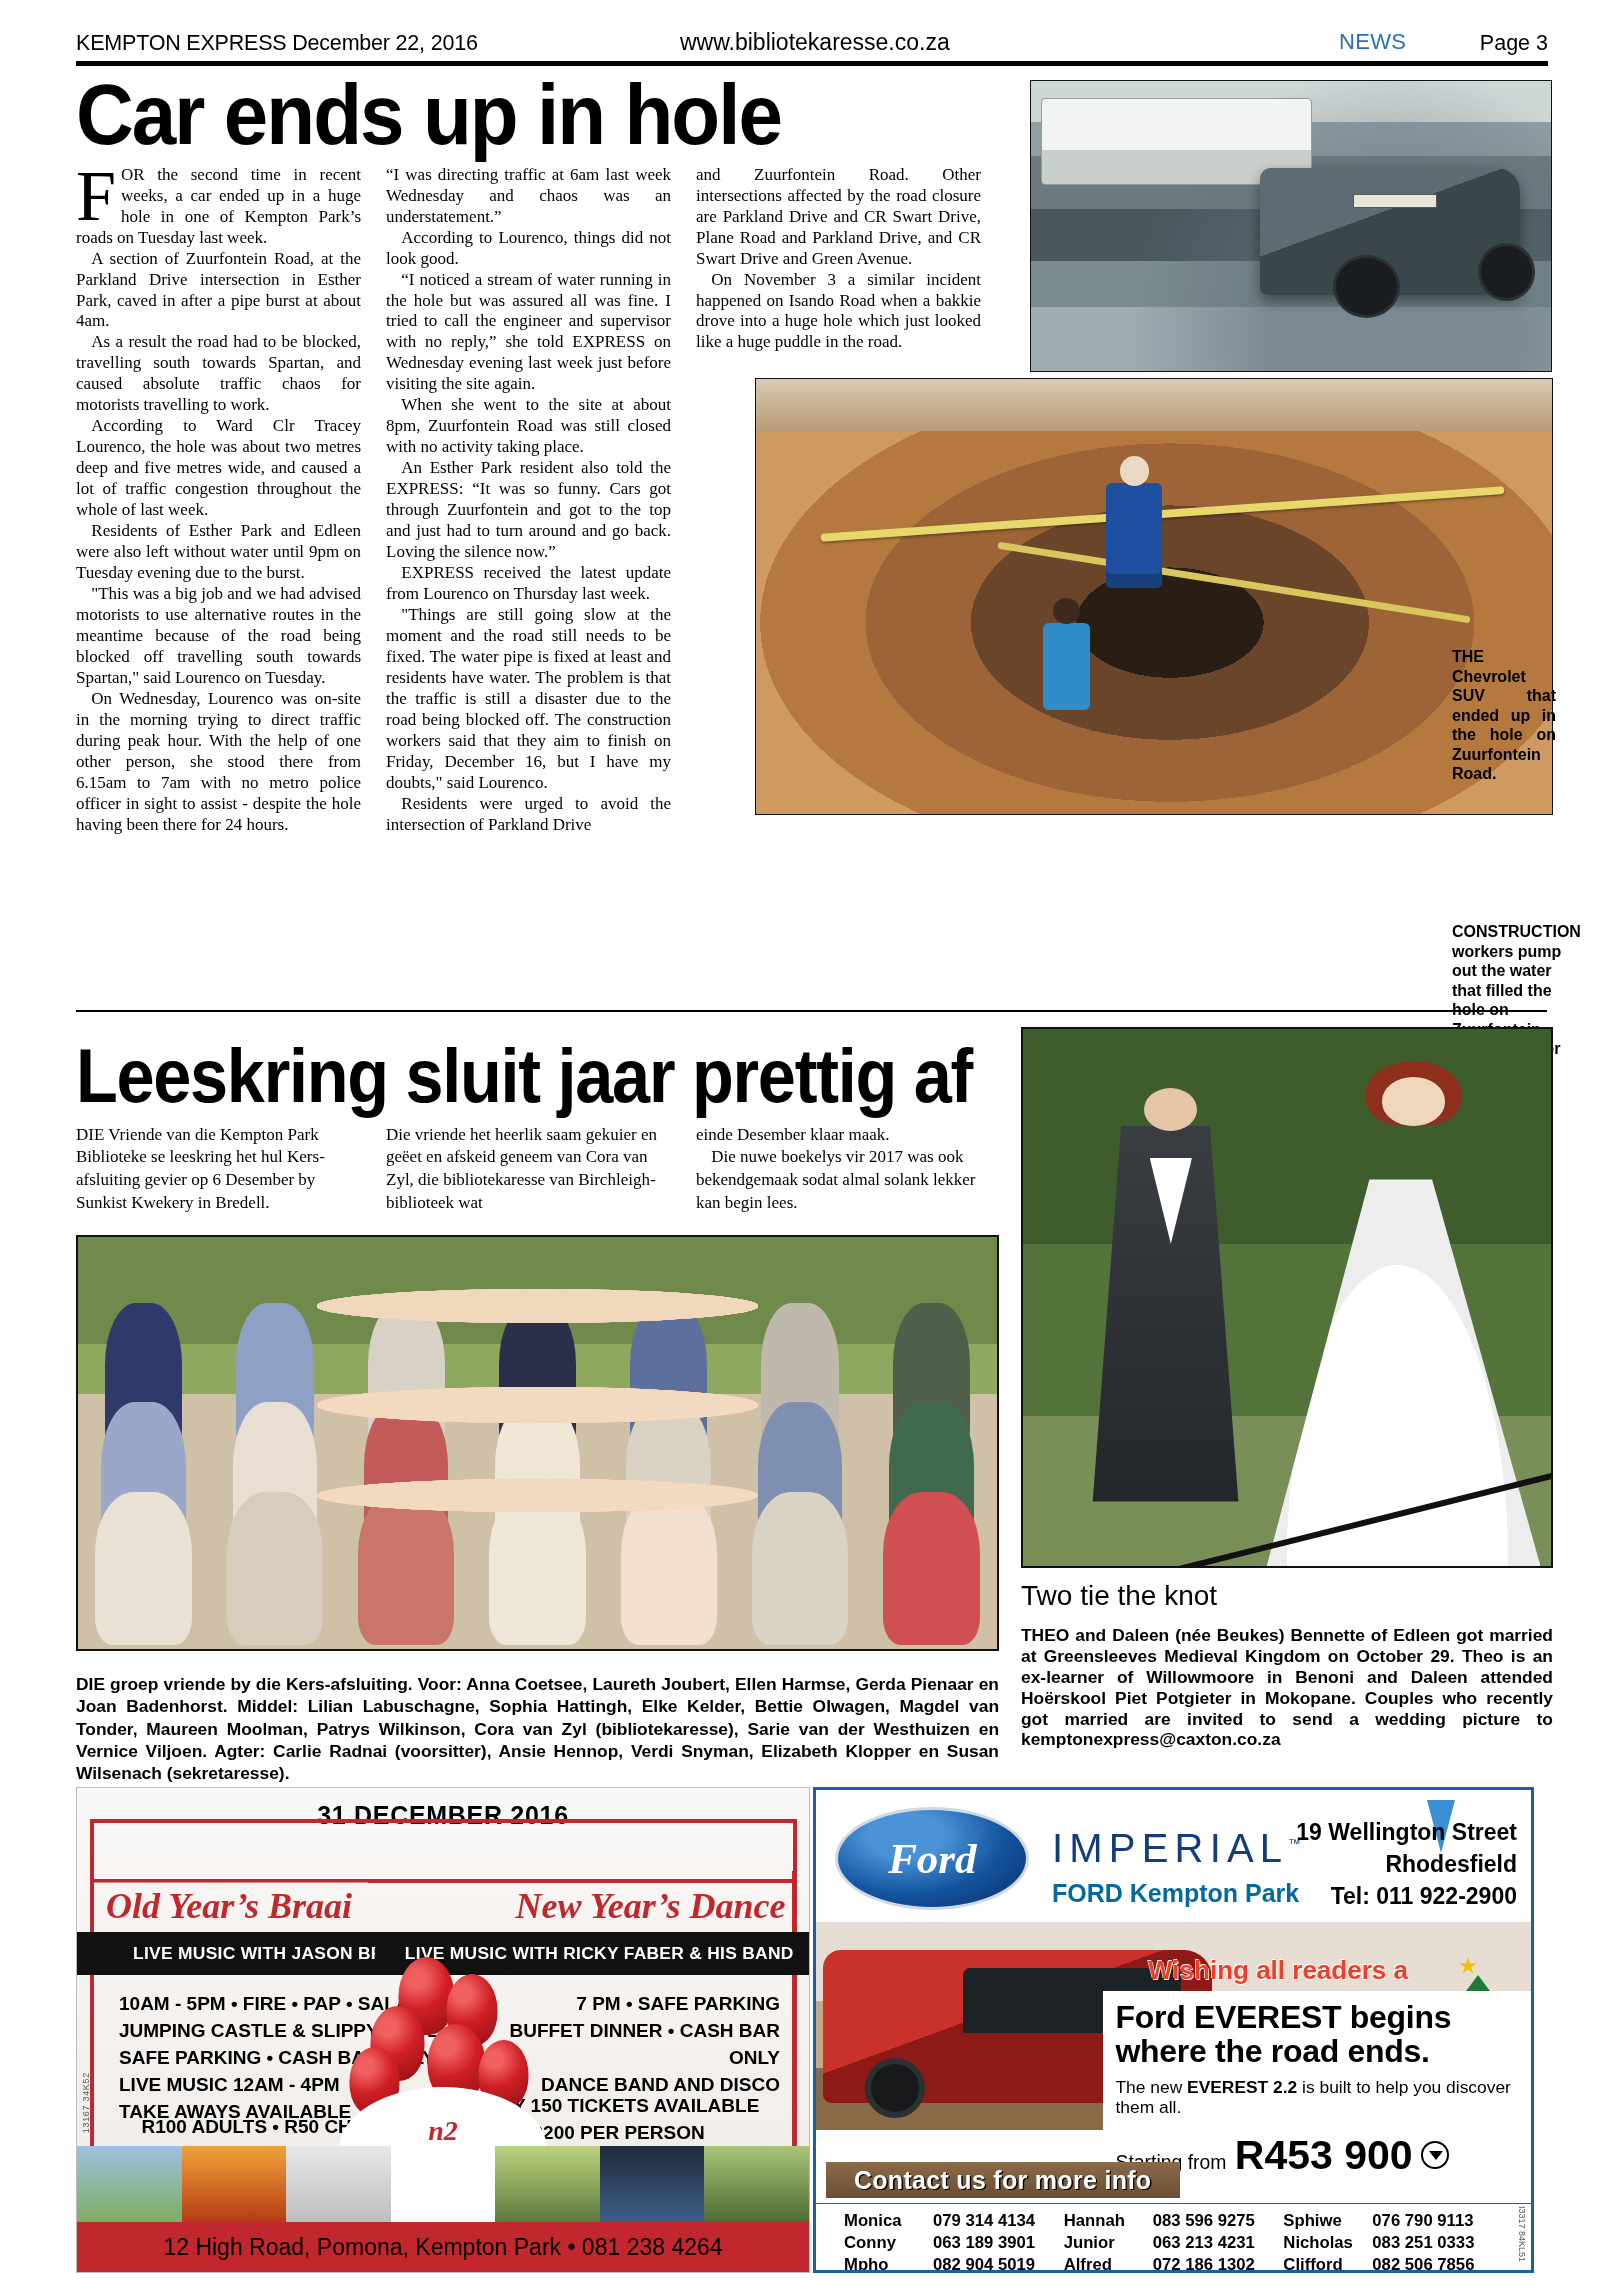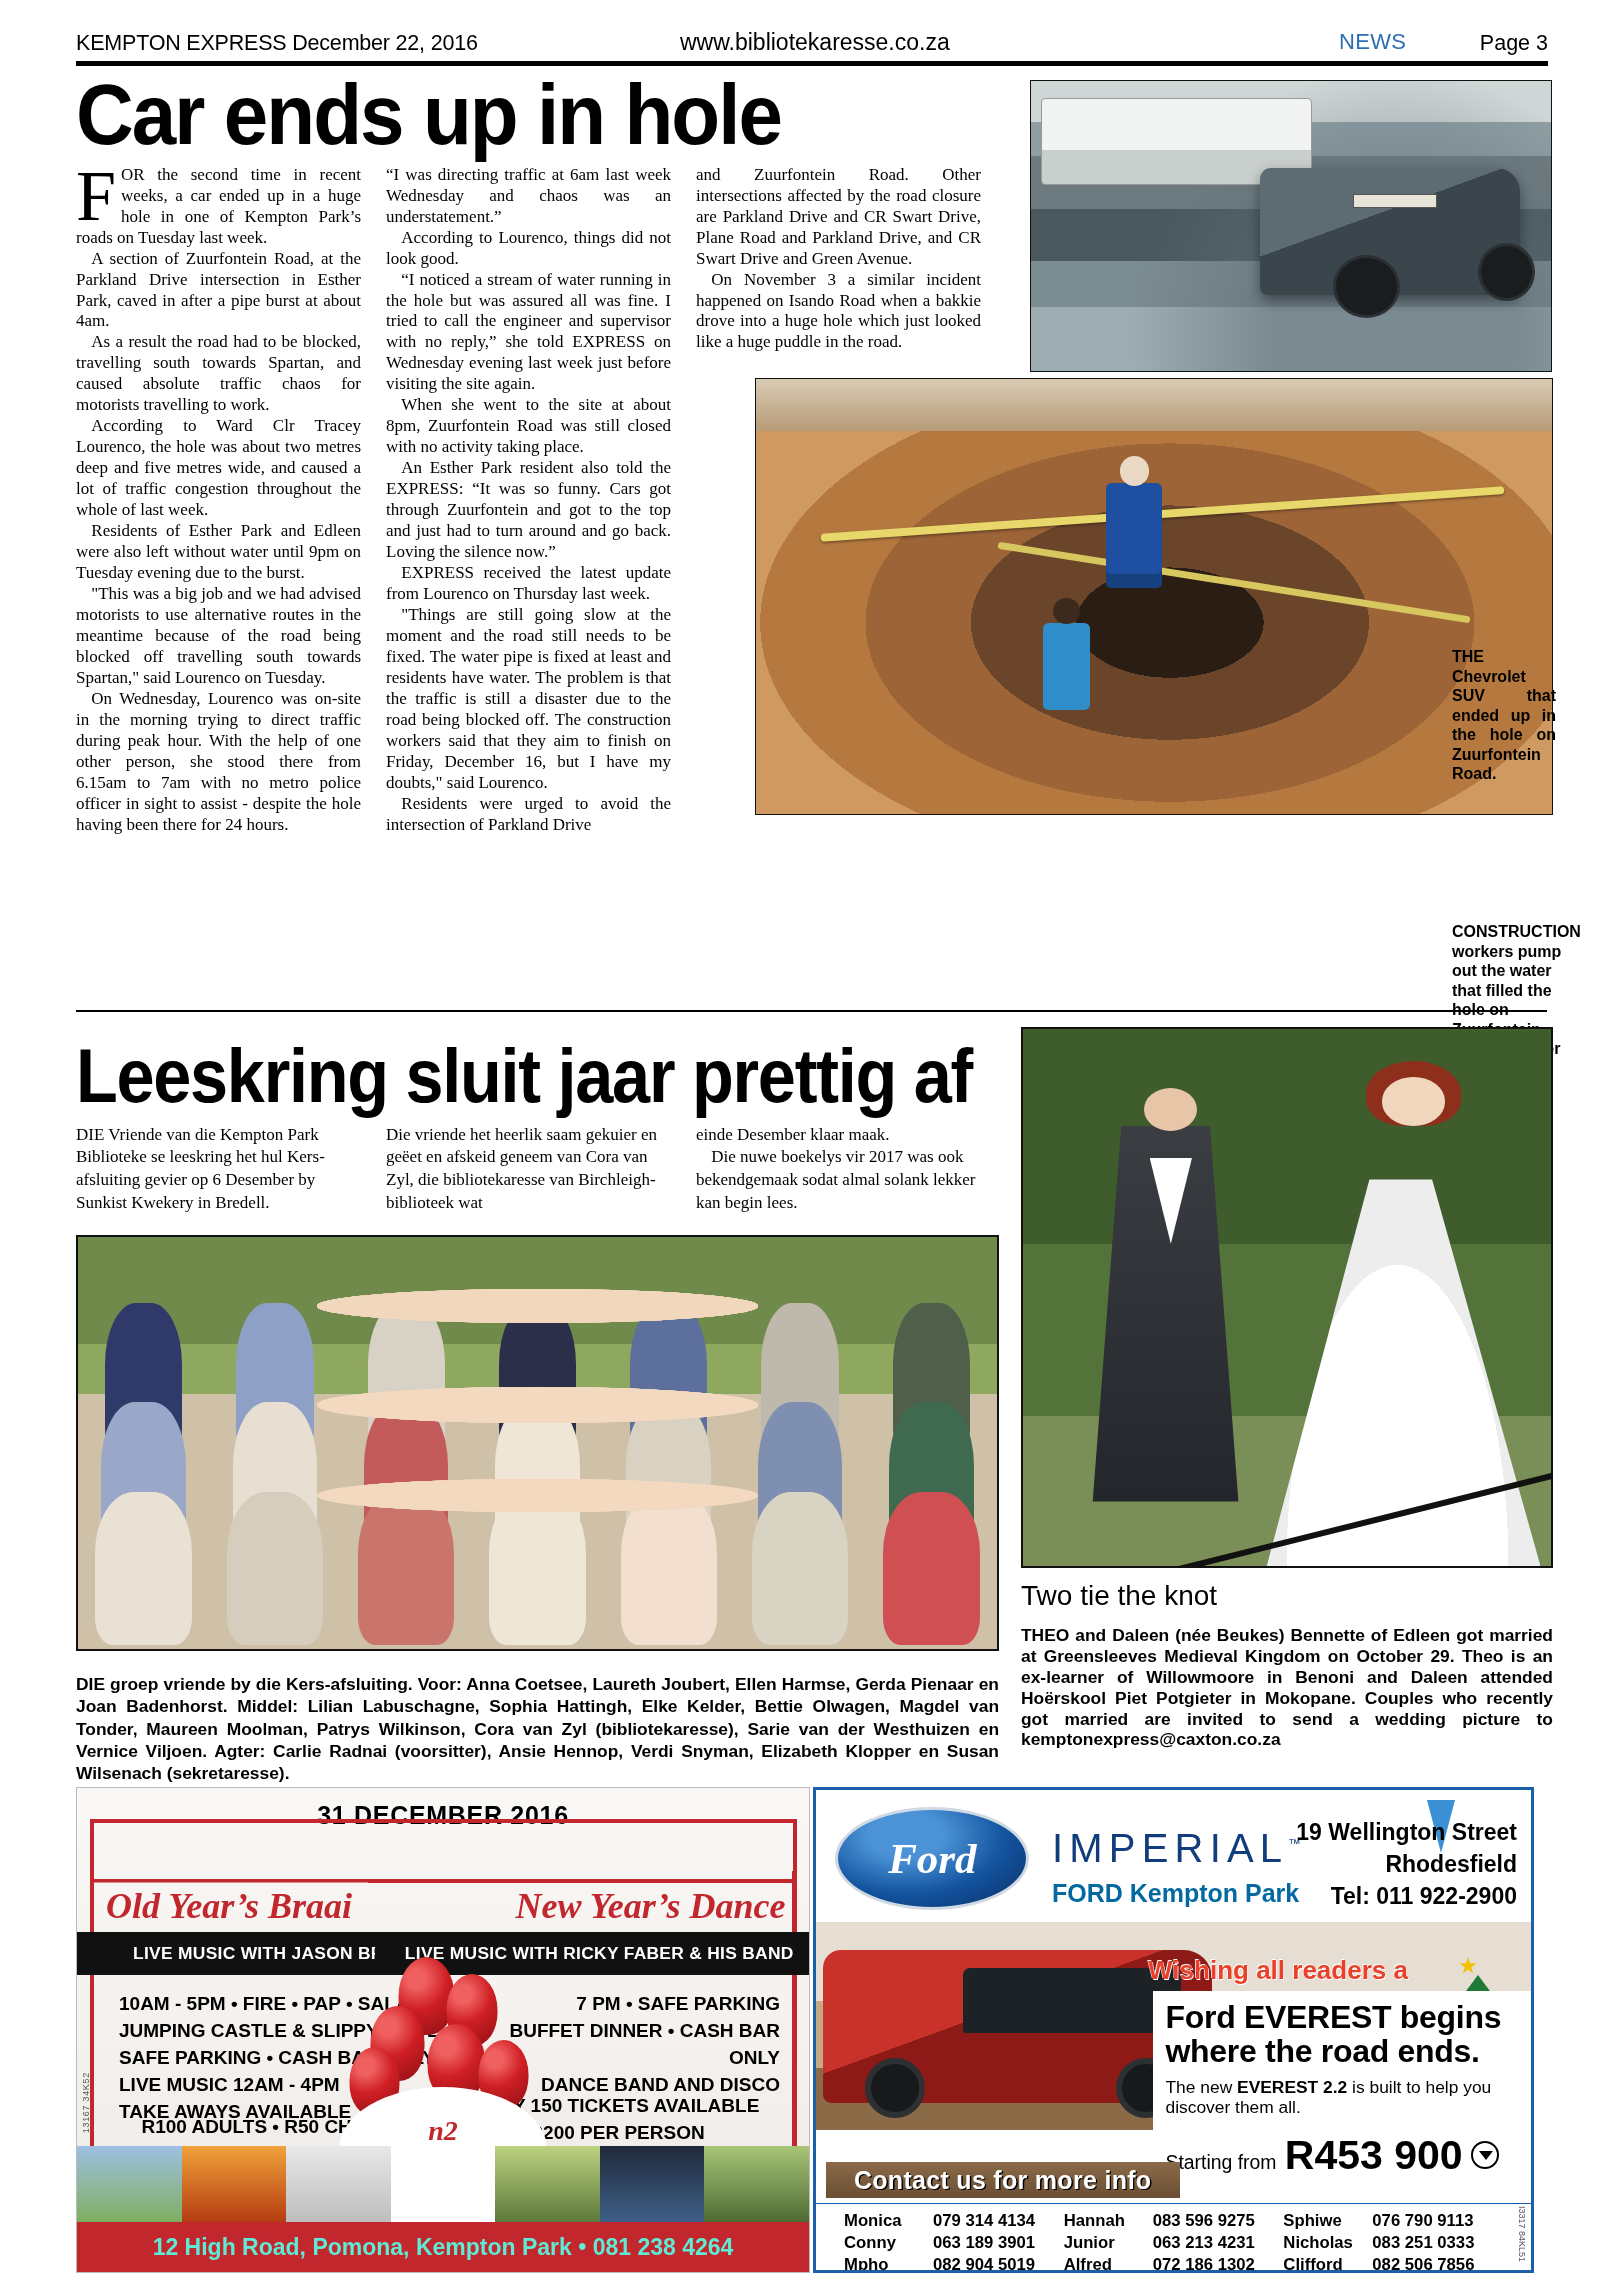--- a/index.html
+++ b/index.html
@@ -153,21 +153,21 @@
   .ad-ny .price-l { position:absolute; left:42px; top:326px; width:326px; font-weight:bold; font-size:19px; line-height:1.42; text-align:center; }
   .ad-ny .price-r { position:absolute; right:29px; top:305px; width:326px; font-weight:bold; font-size:19px; line-height:1.42; text-align:center; }
   .ad-ny .balloons { position:absolute; left:50%; top:169px; transform:translateX(-50%); width:187px; height:187px; }
   .ad-ny .balloons i { position:absolute; display:block; background: radial-gradient(circle at 32% 28%, #f06060 0 14%, #cf1f24 45%, #8d0f14 100%); border-radius:50% 50% 46% 46%; }
   .ad-ny .logo { position:absolute; left:50%; bottom:60px; transform:translateX(-50%); width:208px; height:125px; background:#fff; border-radius:50%;
     display:flex; flex-direction:column; align-items:center; justify-content:center; color:#c1272d; font-family:"Liberation Serif", serif; font-style:italic; font-weight:bold; }
   .ad-ny .logo .n2 { font-size:28px; line-height:0.9; }
   .ad-ny .logo .af { font-size:42px; line-height:0.9; }
   .ad-ny .strip { position:absolute; left:0; right:0; bottom:50px; height:76px; display:flex; }
   .ad-ny .strip span { flex:1; }
-  .ad-ny .footer { position:absolute; left:0; right:0; bottom:0; height:50px; background:#c1272d; color:#5eead4; display:flex; align-items:center; justify-content:center; font-weight:bold; font-size:23px; }
+  .ad-ny .footer { position:absolute; left:0; right:0; bottom:0; height:50px; background:#c1272d; color:#000000; display:flex; align-items:center; justify-content:center; font-weight:normal; font-size:23px; }
   .ad-ny .code { position:absolute; left:4.2px; bottom:139px; font-size:9px; color:#555; writing-mode: vertical-rl; transform: rotate(180deg); letter-spacing:0.7px; }
 
   
   .ad-ford { width: 721px; position: relative; background:#fff; border: 3.5px solid #1a5fa8; overflow: hidden; }
   .ad-ford .topbar { position:absolute; left:0; right:0; top:0; height:132px; background:#fff; }
   .ad-ford .oval { position:absolute; left:19.4px; top:16.7px; width:194px; height:103px; border-radius:50%;
     background: radial-gradient(ellipse at 36% 26%, #4b93d6 0 22%, #13539f 58%, #0a2f63 100%); border:3.5px solid #cfd9e4;
     display:flex; align-items:center; justify-content:center; }
   .ad-ford .oval span { color:#fff; font-family:"Liberation Serif", serif; font-style:italic; font-weight:bold; font-size:43px; }
   .ad-ford .imperial { position:absolute; left:236px; top:36px; color:#123d7c; font-size:40px; letter-spacing:6.2px; font-weight:normal; }
@@ -181,21 +181,21 @@
     background: linear-gradient(160deg,#c8322b 0 42%, #8d1a17 42% 100%); border-radius:18px 28px 8.3px 8.3px; }
   .ad-ford .truck .win { position:absolute; left:36%; top:12%; width:56%; height:42%; background:#1d2226; border-radius:7px 12.5px 2.8px 2.8px; }
   .ad-ford .truck .wh { position:absolute; bottom:-15.3px; width:60px; height:60px; background:#17191b; border-radius:50%; border:6.2px solid #2c3033; }
   .ad-ford .truck .wh1 { left:42px; } .ad-ford .truck .wh2 { right:36px; }
   .ad-ford .wish { position:absolute; right:104px; top:164px; width:298px; text-align:center; color:#e8402a; font-weight:bold; font-size:26px; line-height:1.28;
     text-shadow: 0.7px 0.7px 0 #fff, -0.7px -0.7px 0 #fff; }
   .ad-ford .tree { position:absolute; right:14px; top:167px; width:78px; height:139px; }
   .ad-ford .tree i { position:absolute; left:50%; transform:translateX(-50%); width:0; height:0; border-left:32px solid transparent; border-right:32px solid transparent; border-bottom:43px solid #1f7a38; }
   .ad-ford .tree .t1{ top:18px; } .ad-ford .tree .t2{ top:47px; } .ad-ford .tree .t3{ top:78px; }
   .ad-ford .tree .star { position:absolute; top:0; left:29px; width:18px; height:18px; background:#f2c200; clip-path: polygon(50% 0,61% 35%,98% 35%,68% 57%,79% 91%,50% 70%,21% 91%,32% 57%,2% 35%,39% 35%); border:none; }
-  .ad-ford .panel { position:absolute; right:0; top:201px; width:378px; bottom:67px; background:#fff; padding:9.7px 14px 0 12.5px; }
+  .ad-ford .panel { position:absolute; right:0; top:201px; width:428px; bottom:67px; background:#fff; padding:9.7px 14px 0 12.5px; }
   .ad-ford .panel h3 { font-size:32px; line-height:1.06; font-weight:bold; letter-spacing:-0.3px; }
   .ad-ford .panel .sub { margin-top:8.3px; font-size:17.4px; line-height:1.18; }
   .ad-ford .panel .sub b { font-weight:bold; }
   .ad-ford .panel .from { margin-top:14px; display:flex; align-items:baseline; gap:8.3px; }
   .ad-ford .panel .from .lbl { font-size:19.4px; }
   .ad-ford .panel .from .amt { font-size:41px; font-weight:bold; }
   .ad-ford .panel .from .chev { width:28px; height:28px; border:2.1px solid #000; border-radius:50%; position:relative; align-self:center; }
   .ad-ford .panel .from .chev:after { content:""; position:absolute; left:6.2px; top:7.6px; width:0; height:0; border-left:7.6px solid transparent; border-right:7.6px solid transparent; border-top:9.7px solid #000; }
   .ad-ford .cta { position:absolute; left:9.7px; bottom:72px; width:354px; height:36px;
     background: linear-gradient(180deg,#8a6a47,#6b4f34); color:#fff; font-weight:bold; font-size:25px;

